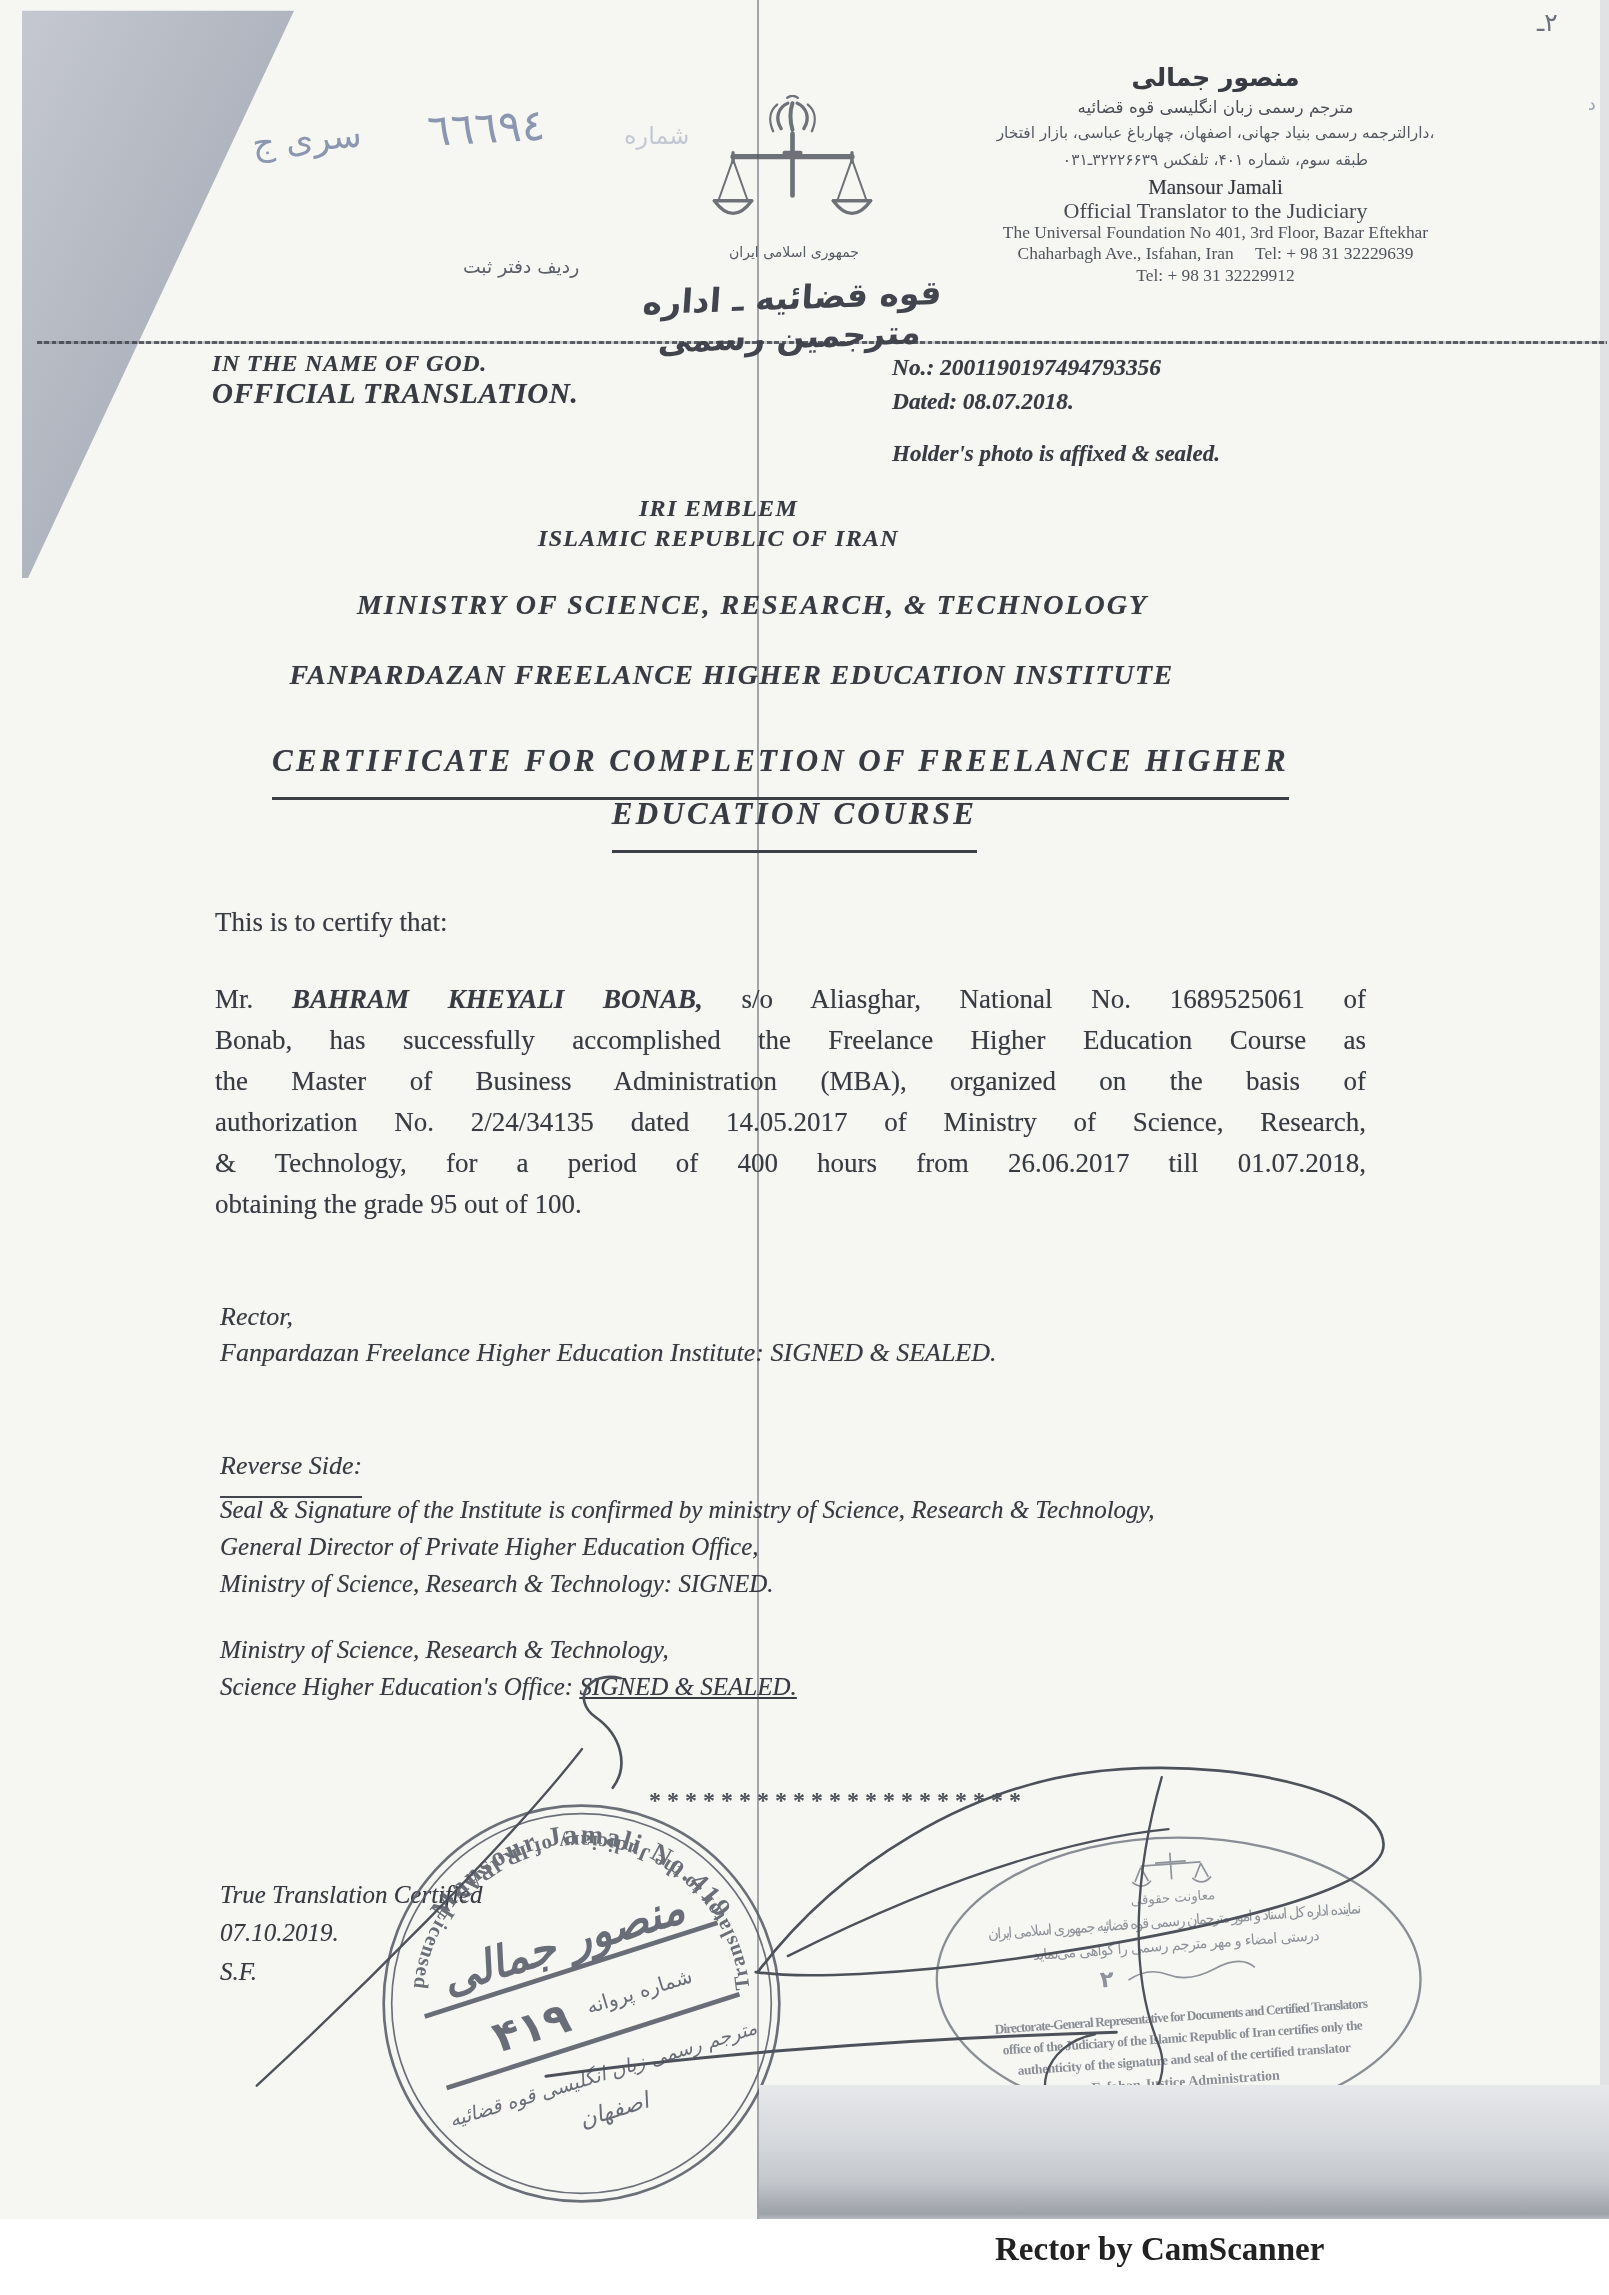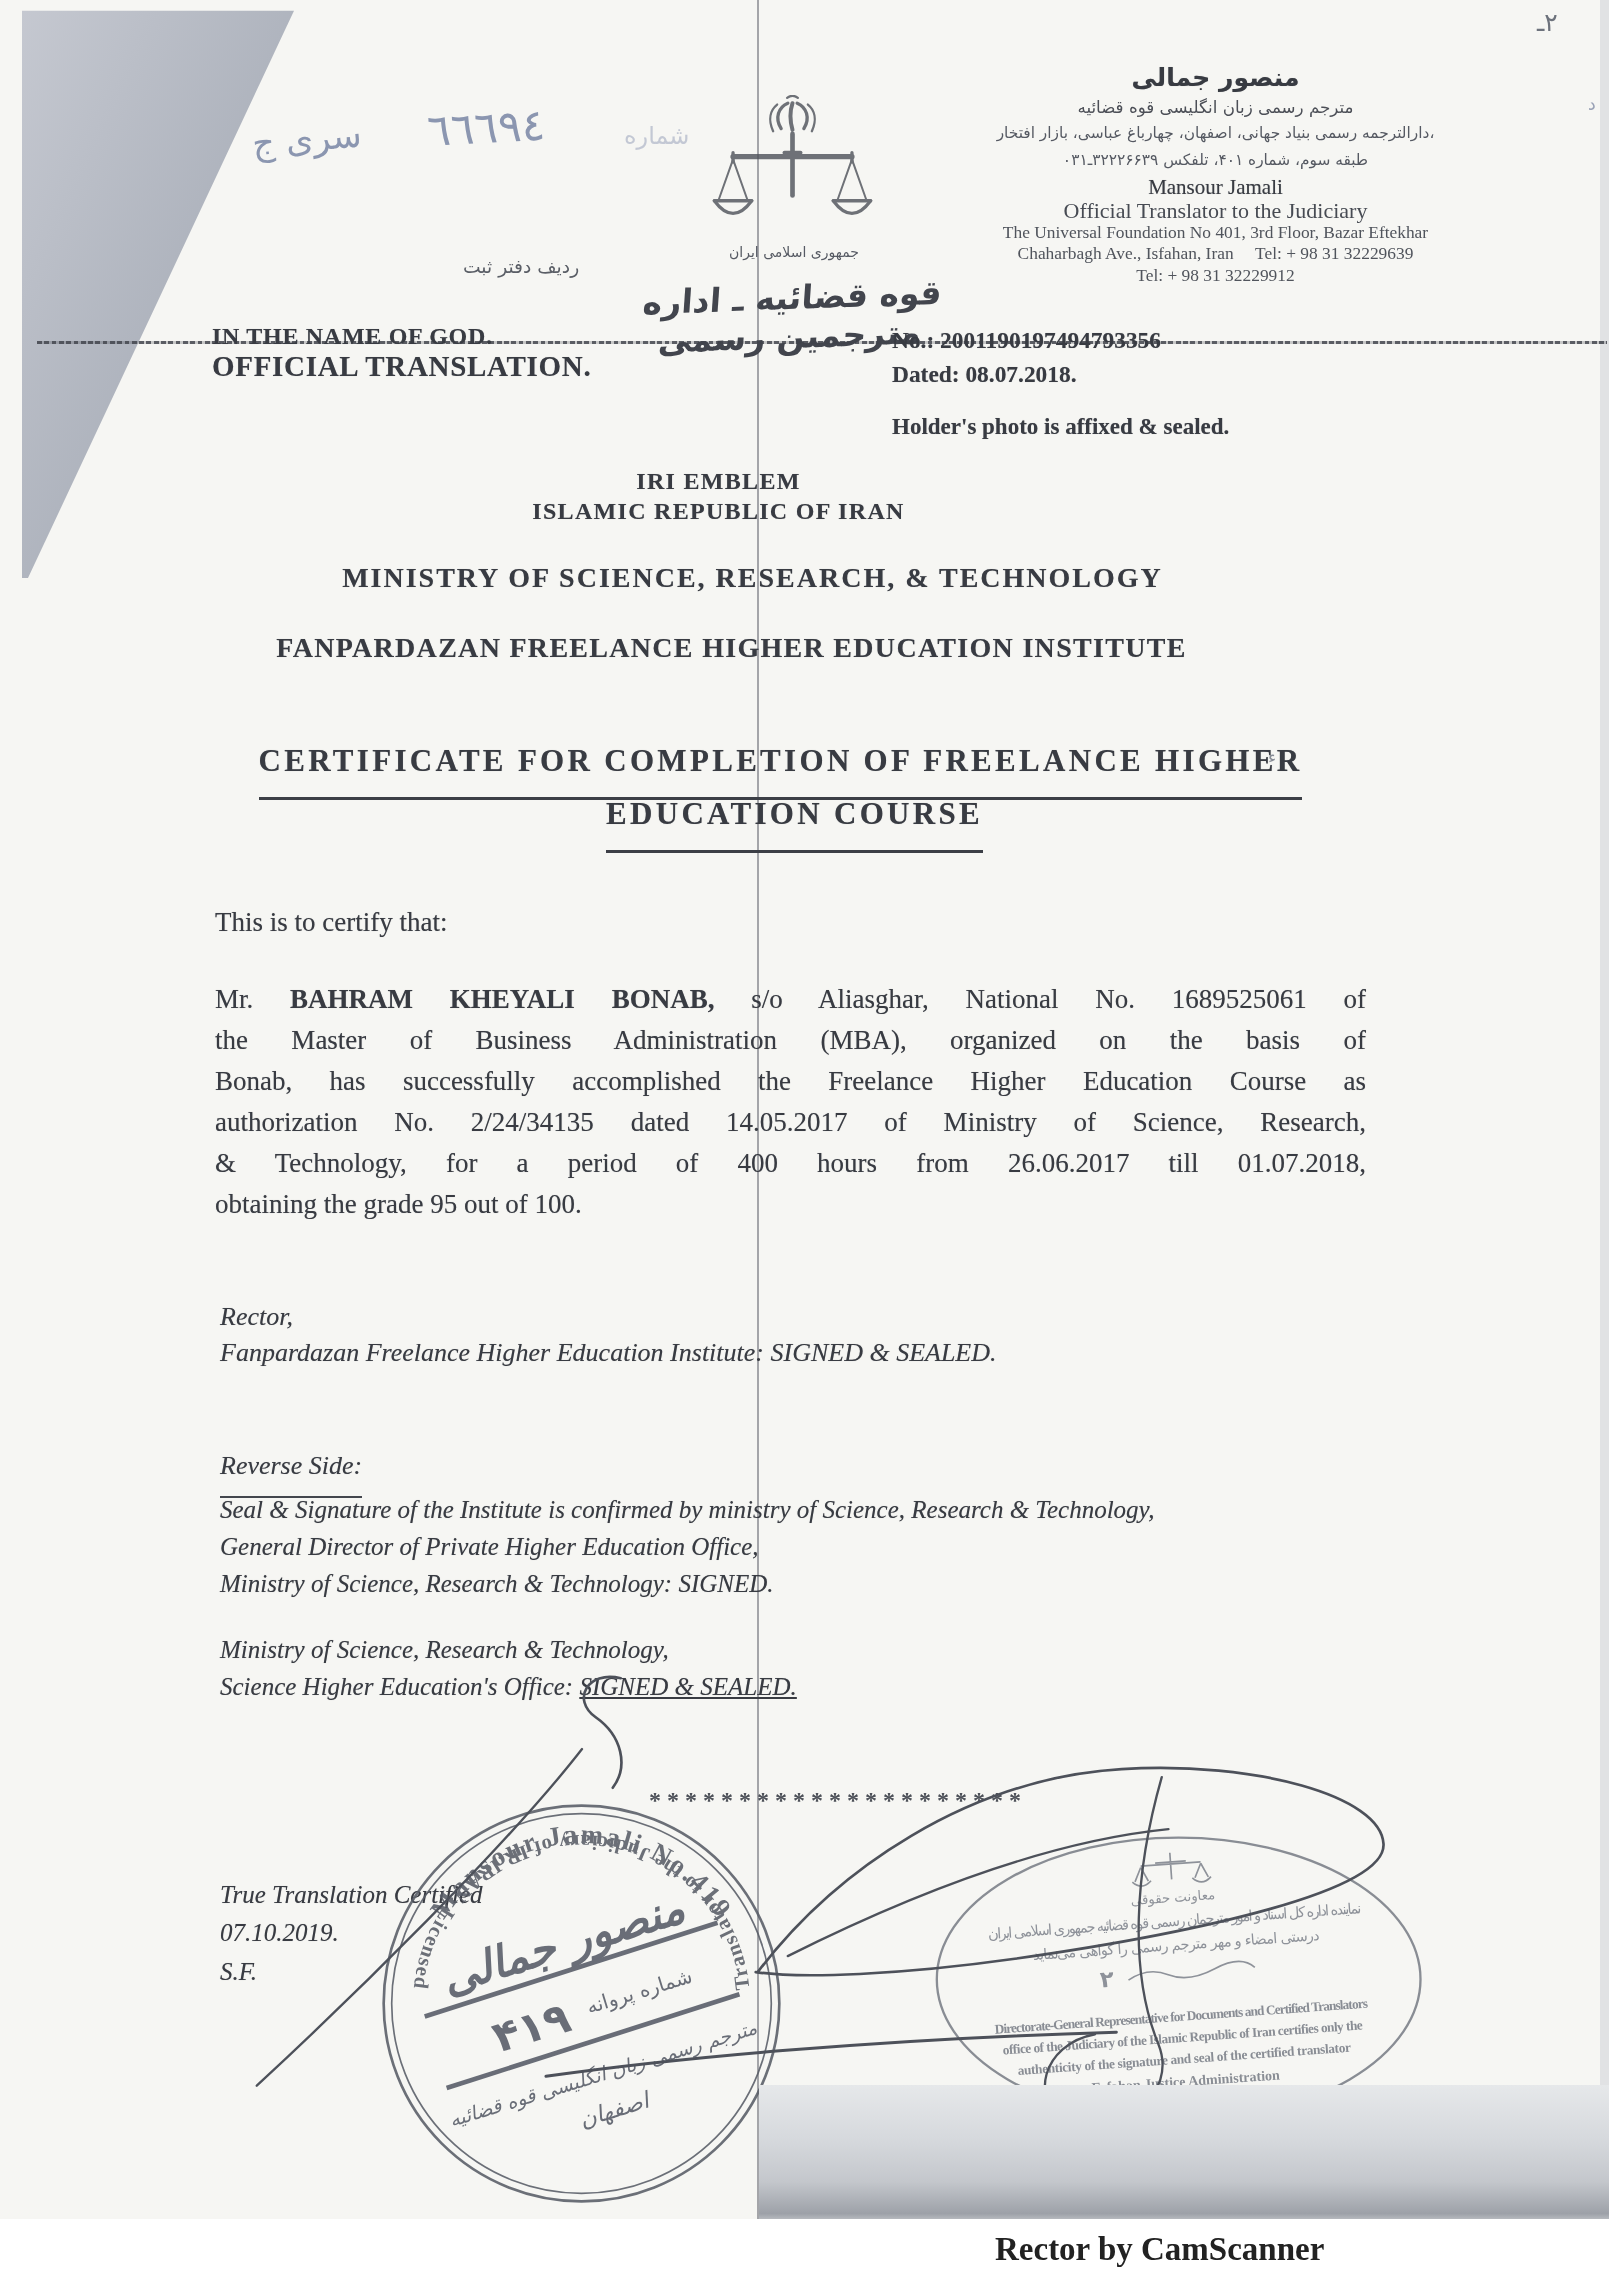--- a/index.html
+++ b/index.html
@@ -2,21 +2,21 @@
 <html style="font-size:10.7px"><head>
 <meta charset="utf-8">
 <style>
   html,body{margin:0;padding:0;background:#dcdcdc;}
   .page{position:relative;width:1610px;height:2295px;background:#f6f6f3;overflow:hidden;
         font-family:"Liberation Serif",serif;color:#35383f;}
   .scan{filter:blur(0.4px);}
   .abs{position:absolute;}
   .ser{font-family:"Liberation Serif",serif;}
   .fa{font-family:"DejaVu Sans",sans-serif;}
-  .bi{font-weight:bold;}
+  .bi{font-weight:bold;font-style:italic;margin-top:27px;}
   .it{font-style:italic;}
   .ink{color:#383b42;text-shadow:0 0 0.7px rgba(56,59,66,.45);}
   .faded{color:#6d727c;}
   .nowrap{white-space:nowrap;}
   .pre{white-space:pre;}
   .ctr{text-align:center;}
   .jline{text-align:justify;text-align-last:justify;}
   .jlast{text-align-last:left;}
   .uline{border-bottom:3.3px solid #3c3f46;padding-bottom:19px;}
   .uline2{border-bottom:2.7px solid #43464d;padding-bottom:16px;}
@@ -107,22 +107,22 @@
     <span class="ser bi ink uline" style="font-size:31px;letter-spacing:3.3px;">CERTIFICATE FOR COMPLETION OF FREELANCE HIGHER</span>
   </div>
   <div class="abs ctr" style="left:260px;top:796px;width:1069px;">
     <span class="ser bi ink uline" style="font-size:31px;letter-spacing:3.3px;">EDUCATION COURSE</span>
   </div>
 
   <div class="abs ser ink nowrap" style="left:215px;top:907px;font-size:27px;">This is to certify that:</div>
 
   <div class="abs" style="left:215px;top:979px;width:1151px;font-size:27px;line-height:41px;">
     <div class="ser ink jline"><span>Mr. </span><span class="bi">BAHRAM KHEYALI BONAB,</span><span> s/o Aliasghar, National No. 1689525061 of</span></div>
+    <div class="ser ink jline">Bonab, has successfully accomplished the Freelance Higher Education Course as</div>
     <div class="ser ink jline">the Master of Business Administration (MBA), organized on the basis of</div>
-    <div class="ser ink jline">Bonab, has successfully accomplished the Freelance Higher Education Course as</div>
     <div class="ser ink jline">authorization No. 2/24/34135 dated 14.05.2017 of Ministry of Science, Research,</div>
     <div class="ser ink jline">&amp; Technology, for a period of 400 hours from 26.06.2017 till 01.07.2018,</div>
     <div class="ser ink jline jlast">obtaining the grade 95 out of 100.</div>
   </div>
 
   <div class="abs ser it ink nowrap" style="left:220px;top:1302px;font-size:26px;">Rector,</div>
   <div class="abs ser it ink nowrap" style="left:220px;top:1338px;font-size:26px;">Fanpardazan Freelance Higher Education Institute: SIGNED &amp; SEALED.</div>
 
   <div class="abs" style="left:220px;top:1451px;">
     <span class="ser it ink uline2" style="font-size:26px;">Reverse Side:</span>

